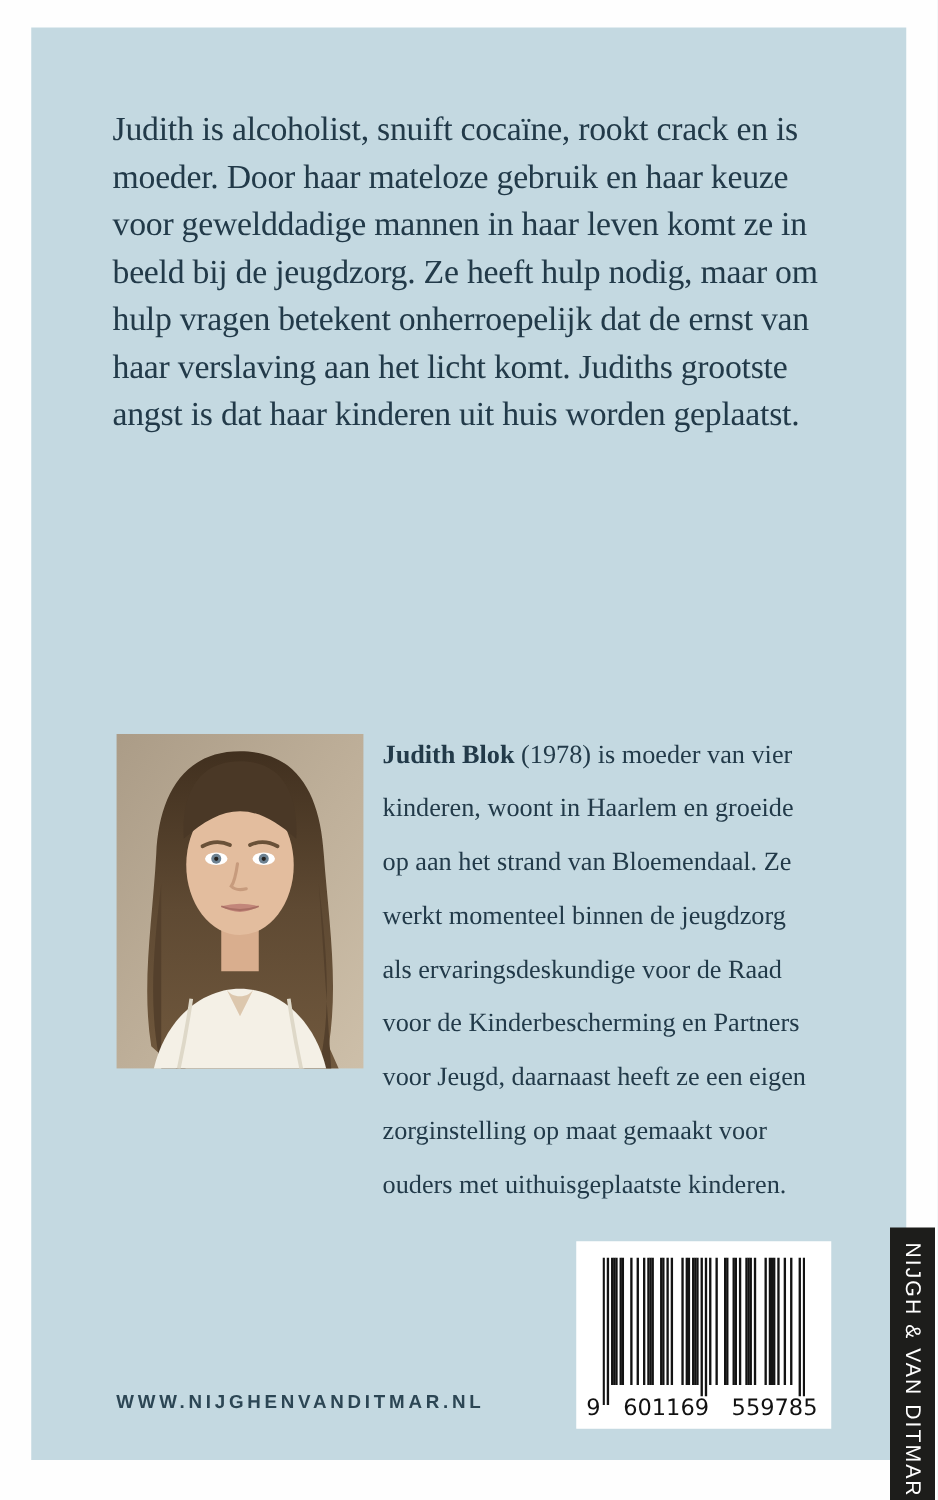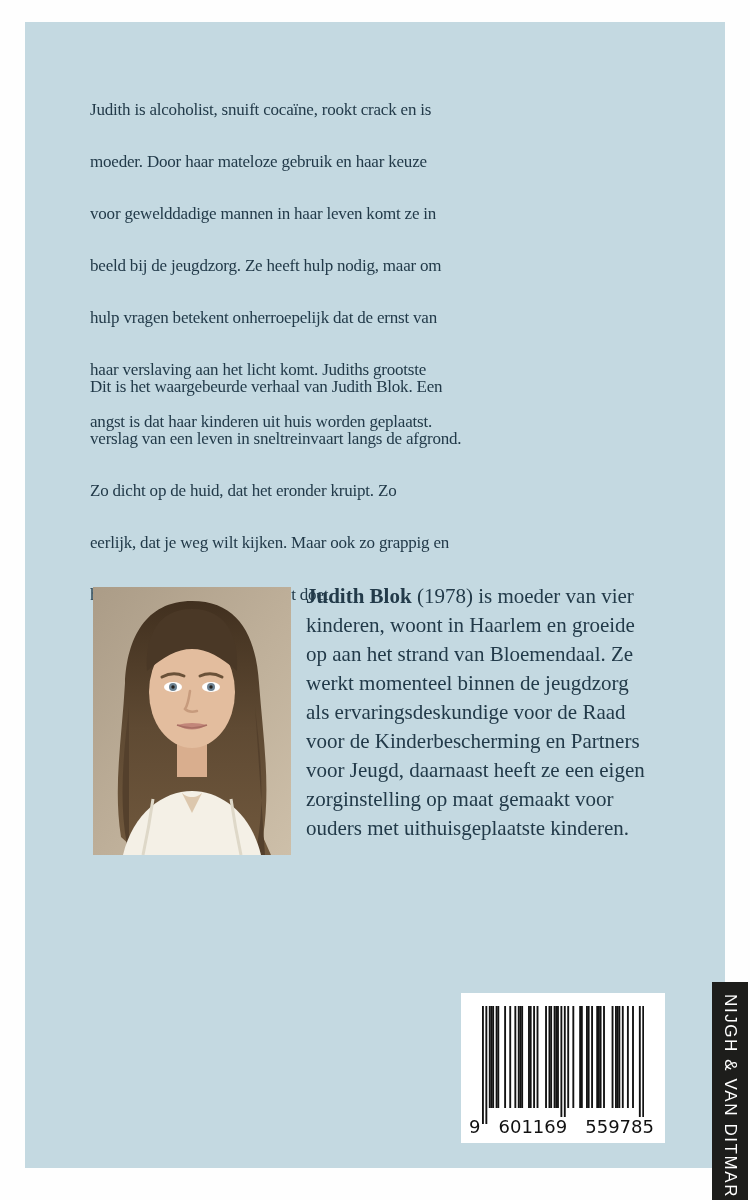--- a/index.html
+++ b/index.html
@@ -21,41 +21,41 @@
   }
   .panel {
     position: absolute;
     left: 25px; top: 22px;
     width: 700px; height: 1146px;
     background: var(--panel);
   }
   .para {
     position: absolute;
     white-space: pre-line;
-    font-size: 17px;
-    line-height: 52px;
+    font-size: 27px;
+    line-height: 38px;
     letter-spacing: -0.2px;
     color: var(--ink);
   }
   .para-1 { left: 90px; top: 84px; width: 600px; }
   .para-2 { left: 90px; top: 361px; width: 620px; }
   .author-photo {
     position: absolute;
     left: 93px; top: 587px;
     width: 198px; height: 268px;
     overflow: hidden;
   }
   .author-photo svg { display: block; width: 100%; height: 100%; }
   .bio {
     position: absolute;
     left: 306px; top: 582px;
     width: 370px;
     white-space: pre-line;
     font-size: 21px;
-    line-height: 29px;
+    line-height: 43px;
     color: var(--ink);
   }
   .bio b { font-weight: bold; }
   .website {
     position: absolute;
     left: 93px; top: 1113px;
     font-family: "Liberation Sans", sans-serif;
     font-size: 15px;
     font-weight: 600;
     letter-spacing: 3px;
@@ -108,25 +108,20 @@
   <div class="panel"></div>
 
   <p class="para para-1">Judith is alcoholist, snuift cocaïne, rookt crack en is
 moeder. Door haar mateloze gebruik en haar keuze
 voor gewelddadige mannen in haar leven komt ze in
 beeld bij de jeugdzorg. Ze heeft hulp nodig, maar om
 hulp vragen betekent onherroepelijk dat de ernst van
 haar verslaving aan het licht komt. Judiths grootste
 angst is dat haar kinderen uit huis worden geplaatst.</p>
 
-  <p class="para para-2">Dit is het waargebeurde verhaal van Judith Blok. Een
-verslag van een leven in sneltreinvaart langs de afgrond.
-Zo dicht op de huid, dat het eronder kruipt. Zo
-eerlijk, dat je weg wilt kijken. Maar ook zo grappig en
-hartverwarmend, dat je dat niet doet.</p>
 
   <div class="author-photo">
     <svg viewBox="0 0 198 268" preserveAspectRatio="none">
       <defs>
         <linearGradient id="bgG" x1="0" y1="0" x2="1" y2="1">
           <stop offset="0" stop-color="#ab9c87"></stop>
           <stop offset="0.55" stop-color="#bfb09a"></stop>
           <stop offset="1" stop-color="#cdbfa9"></stop>
         </linearGradient>
         <linearGradient id="hairG" x1="0" y1="0" x2="0" y2="1">
@@ -217,17 +212,18 @@
         <rect x="92" y="0" width="1.1" height="118" fill="#131313"></rect>
         <rect x="94" y="0" width="1.1" height="118" fill="#131313"></rect>
       </svg>
     <div class="isbn">
       <span>9</span>
       <span>601169</span>
       <span>559785</span>
     </div>
   </div>
 
+  <div class="website">WWW.NIJGHENVANDITMAR.NL</div>
 
   <div class="banner">
     <span class="banner-text">NIJGH &amp; VAN DITMAR</span>
   </div>
 </div>
 
 </body></html>

